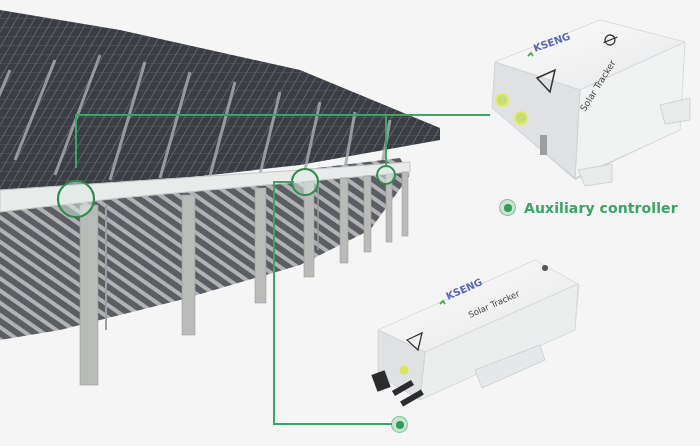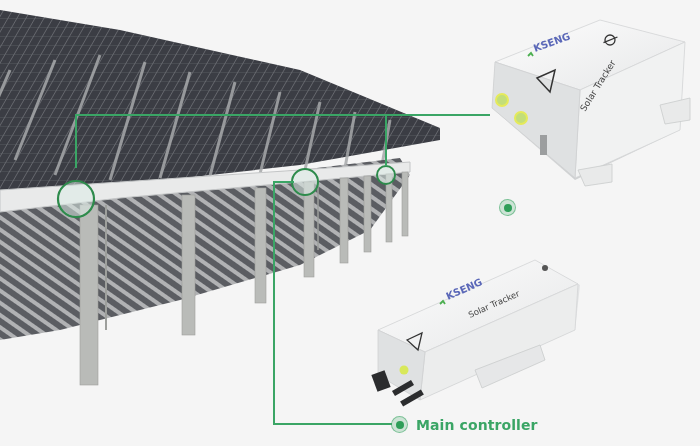--- a/index.html
+++ b/index.html
@@ -111,18 +111,18 @@
     <text x="448" y="300" transform="rotate(-24 448 300)" font-size="10" font-weight="bold" fill="#5a67b8" class="box-text">KSENG</text>
     <path d="M440 304 l3 -3 l2 3" stroke="#4caf50" stroke-width="1.8" fill="none"></path>
     <text x="470" y="318" transform="rotate(-24 470 318)" font-size="8.5" fill="#444" class="box-text">Solar Tracker</text>
     <path d="M407 340 L422 333 L418 350 Z" fill="none" stroke="#333" stroke-width="1.3"></path>
     <circle cx="545" cy="268" r="3" fill="#555"></circle>
   </g>
 </svg>
 
 <div class="label" style="left:499px; top:199px;">
   <span class="dot"></span>
+  <span>Auxiliary controller</span>
 </div>
 
 <div class="label" style="left:391px; top:416px;">
   <span class="dot"></span>
-  <span>Main controller</span>
 </div>
 
 </body></html>

